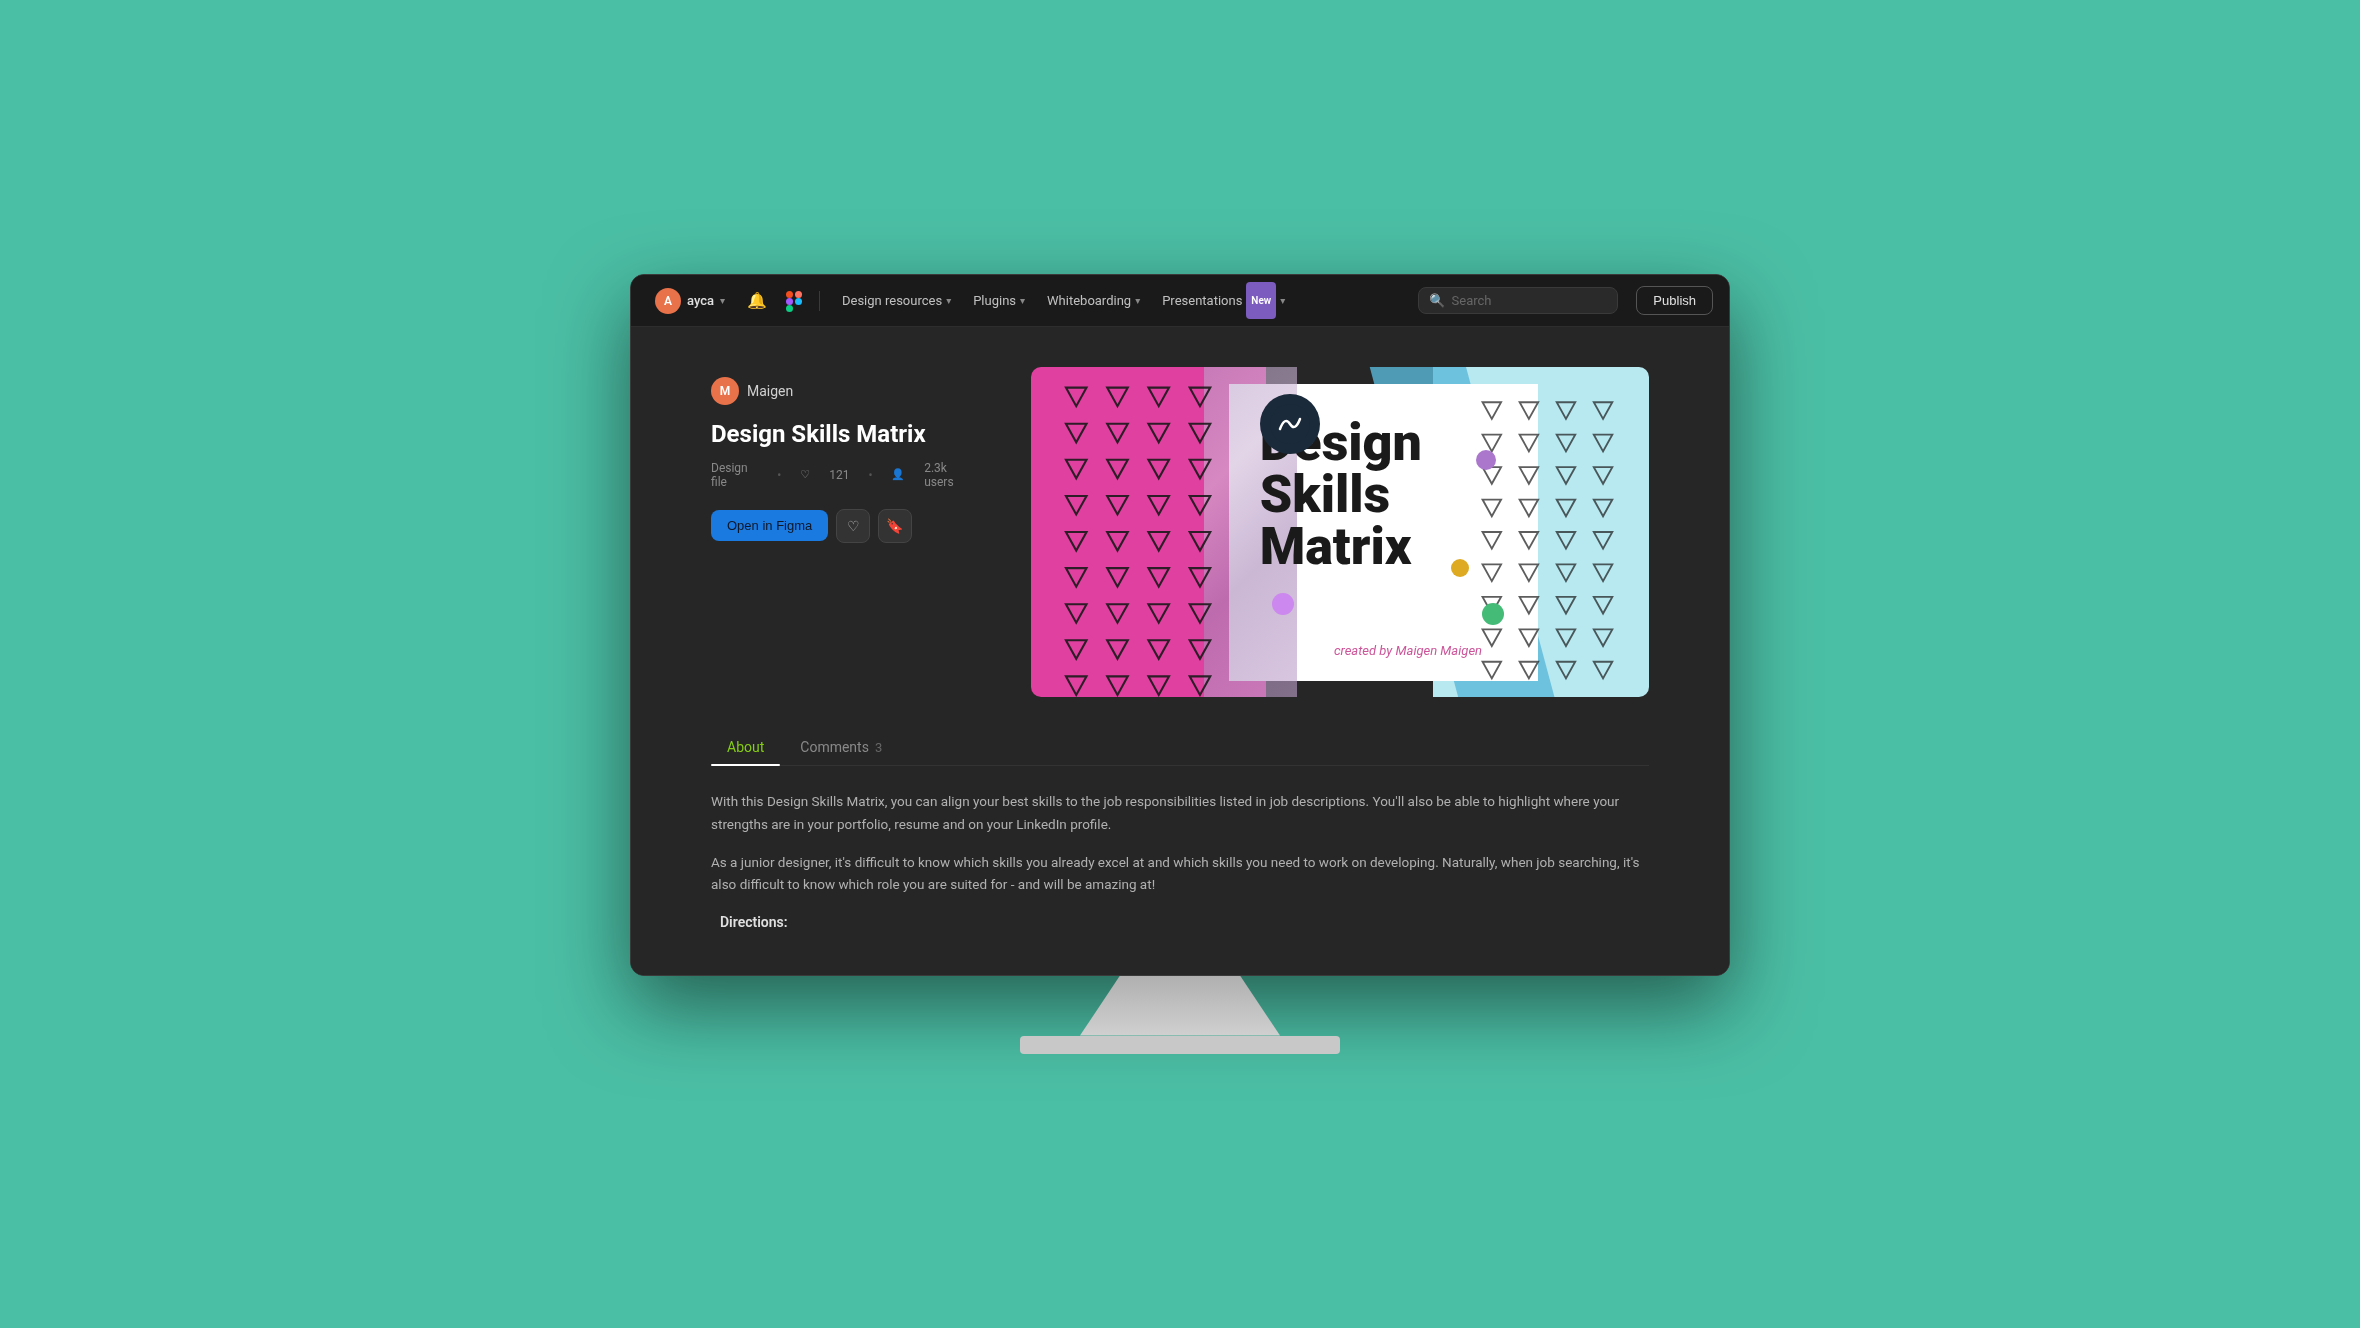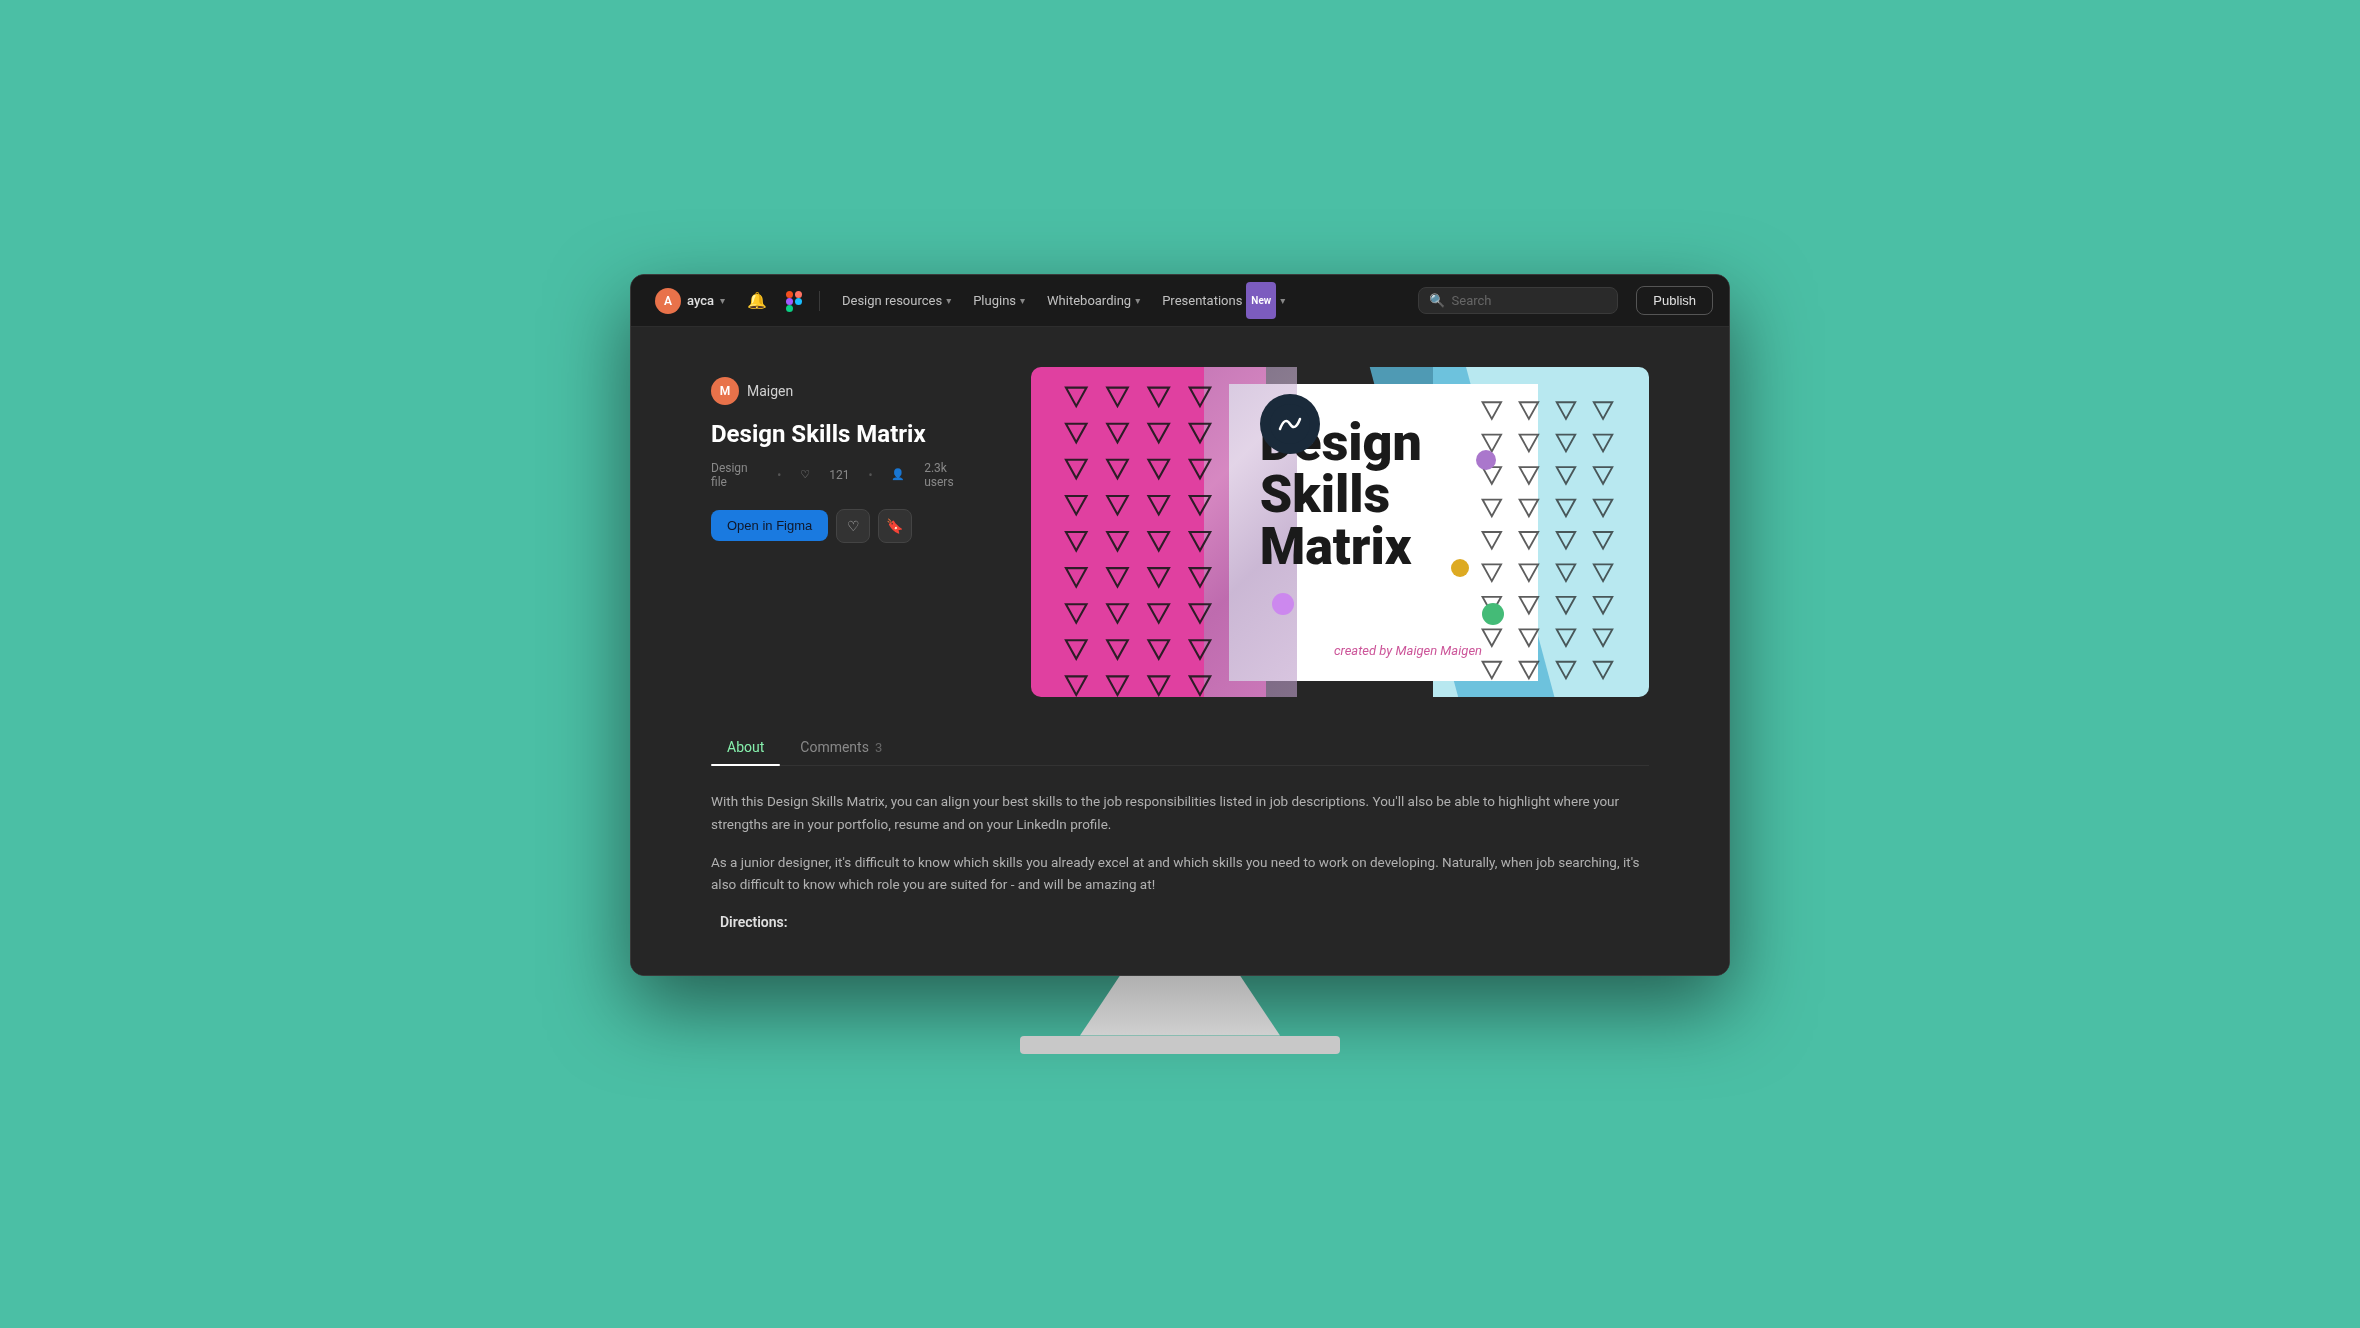--- a/index.html
+++ b/index.html
@@ -446,21 +446,21 @@
       color: #888;
       font-size: 14px;
       cursor: pointer;
       position: relative;
       display: flex;
       align-items: center;
       gap: 6px;
     }
 
     .tab.active {
-      color: #86efac;
+      color: #84cc16;
     }
 
     .tab.active::after {
       content: '';
       position: absolute;
       bottom: -1px;
       left: 0;
       right: 0;
       height: 2px;
       background: #ffffff;

